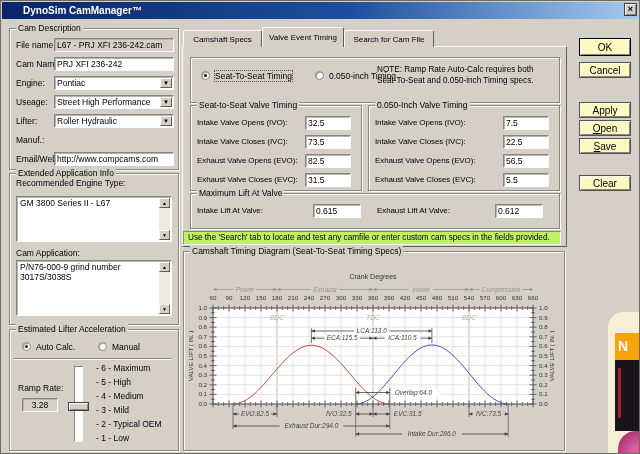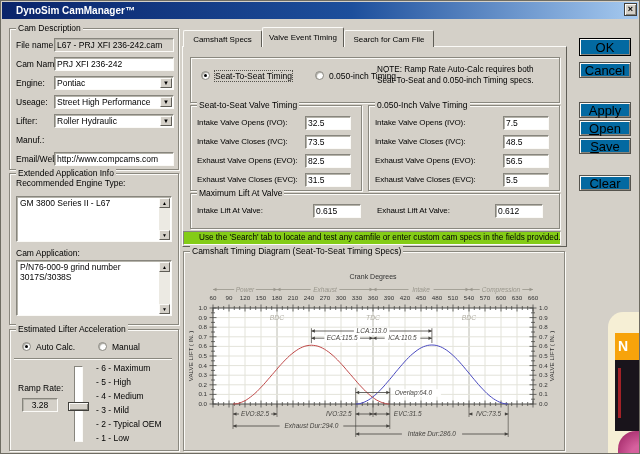--- a/index.html
+++ b/index.html
@@ -1,43 +1,43 @@
 <!DOCTYPE html>
 <html><head>
 <meta charset="utf-8">
 <style>
   html,body{margin:0;padding:0;background:#808080;}
   .win{position:relative;width:640px;height:454px;background:#d4d0c8;font-family:"Liberation Sans",sans-serif;overflow:hidden;border:1px solid #6e6c62;box-sizing:border-box;color:#000;}
-  .titlebar{position:absolute;left:1px;top:1px;right:1px;height:17px;background:linear-gradient(90deg,#0a246a 0%,#1d4f9c 55%,#a6caf0 100%);display:flex;align-items:center;padding-left:14px;box-sizing:border-box;}
+  .titlebar{position:absolute;left:1px;top:1px;right:1px;height:17px;background:linear-gradient(90deg,#0a246a 0%,#1d4f9c 55%,#a6caf0 100%);display:flex;align-items:center;padding-left:21px;box-sizing:border-box;}
   .title{color:#fff;font-weight:bold;font-size:10px;white-space:nowrap;}
   .closebtn{position:absolute;right:2px;top:2px;width:13px;height:13px;background:#d4d0c8;border:1px solid #403f3b;box-shadow:inset 1px 1px 0 #fbfaf7,inset -1px -1px 0 #87857d;font-size:9px;line-height:11px;text-align:center;font-weight:bold;box-sizing:border-box;}
   .g{position:absolute;border:1px solid #8a887f;box-shadow:inset 1px 1px 0 #fbfaf7,1px 1px 0 #fbfaf7;}
   .t{position:absolute;top:-6px;left:6px;background:#d4d0c8;padding:0 2px;font-size:8.5px;white-space:nowrap;}
   .lbl{position:absolute;font-size:8.5px;white-space:nowrap;}
   .lbl8{font-size:8px;letter-spacing:-0.1px;}
   .inp{position:absolute;height:14px;background:#fff;border:1px solid;border-color:#87857d #fbfaf7 #fbfaf7 #87857d;box-shadow:inset 1px 1px 0 #b5b3aa;font-size:8.5px;line-height:12px;padding:0 2px;white-space:nowrap;overflow:hidden;box-sizing:border-box;}
   .ro{background:#d4d0c8;}
   .arrowbtn{position:absolute;top:1px;right:1px;bottom:1px;width:12px;background:#d4d0c8;border:1px solid;border-color:#fbfaf7 #5f5d56 #5f5d56 #fbfaf7;font-size:6px;line-height:9px;text-align:center;box-sizing:border-box;}
   .ta{position:absolute;background:#fff;border:1px solid;border-color:#87857d #fbfaf7 #fbfaf7 #87857d;box-shadow:inset 1px 1px 0 #b5b3aa;font-size:8.5px;line-height:10px;padding:1px 3px;white-space:pre-line;box-sizing:border-box;overflow:hidden;}
   .sb{position:absolute;top:1px;right:1px;bottom:1px;width:11px;background:#eceae3;}
   .sba{position:absolute;left:0;width:11px;height:10px;background:#d4d0c8;border:1px solid;border-color:#fbfaf7 #5f5d56 #5f5d56 #fbfaf7;font-size:5px;text-align:center;line-height:8px;box-sizing:border-box;}
   .radio{position:absolute;width:9px;height:9px;border-radius:50%;background:#fff;border:1px solid #88867e;box-shadow:inset 1px 1px 1px #aaa8a0;box-sizing:border-box;}
   .radio.on::after{content:"";position:absolute;left:2px;top:2px;width:3px;height:3px;border-radius:50%;background:#000;}
   .focusbox{outline:1px dotted #55534d;}
   .tab{position:absolute;background:#d4d0c8;border:1px solid;border-color:#fbfaf7 #5f5d56 #5f5d56 #fbfaf7;border-bottom:none;border-radius:2px 2px 0 0;font-size:8px;display:flex;align-items:center;justify-content:center;box-sizing:border-box;z-index:1;}
   .tab.active{z-index:3;}
   .tabpage{position:absolute;background:#d4d0c8;border:1px solid;border-color:#fbfaf7 #5f5d56 #5f5d56 #fbfaf7;box-sizing:border-box;z-index:0;}
-  .btn{position:absolute;background:#0369a1;border:1px solid #55534d;box-shadow:inset 1px 1px 0 #fbfaf7,inset -1px -1px 0 #87857d;font-size:13px;display:flex;align-items:center;justify-content:center;box-sizing:border-box;text-align:center;}
+  .btn{position:absolute;background:#fef9c3;border:1px solid #55534d;box-shadow:inset 1px 1px 0 #fbfaf7,inset -1px -1px 0 #87857d;font-size:10px;display:flex;align-items:center;justify-content:center;box-sizing:border-box;text-align:center;}
   .btn-default{border:1px solid #000;}
   .btn .ul{display:block;}
   .btn .ul::first-letter{text-decoration:underline;}
   .slider-track{position:absolute;background:#fff;border:1px solid;border-color:#87857d #fbfaf7 #fbfaf7 #87857d;box-sizing:border-box;}
   .slider-thumb{position:absolute;background:#d4d0c8;border:1px solid #403f3b;box-shadow:inset 1px 1px 0 #fbfaf7,inset -1px -1px 0 #87857d;box-sizing:border-box;}
   .divider{position:absolute;border-top:1px solid #8a887f;border-bottom:1px solid #fbfaf7;}
-  .status{position:absolute;background:#84cc16;border:1px solid;border-color:#87857d #fbfaf7 #fbfaf7 #87857d;font-size:8.2px;line-height:11px;padding:0 15px;white-space:nowrap;overflow:hidden;box-sizing:border-box;}
+  .status{position:absolute;background:#bef264;border:1px solid;border-color:#87857d #fbfaf7 #fbfaf7 #87857d;font-size:8.2px;line-height:11px;padding:0 4px;white-space:nowrap;overflow:hidden;box-sizing:border-box;}
   .ad{position:absolute;left:607px;top:311px;width:33px;height:143px;background:#f6efd5;border-radius:15px 0 0 0;z-index:10;}
   .ad-orange{position:absolute;left:7px;top:21px;right:0;height:27px;background:#f7a30b;color:#fff;font-weight:bold;font-size:14px;line-height:27px;padding-left:3px;box-sizing:border-box;}
   .ad-dark{position:absolute;left:7px;top:48px;right:0;height:71px;background:#19141b;}
   .ad-red{position:absolute;left:3px;top:8px;width:3px;height:50px;background:#a32228;}
   .ad-pink{position:absolute;left:10px;top:119px;right:0;bottom:0;background:radial-gradient(circle at 100% 100%,#d6619e 30%,#a12767 90%);border-radius:18px 0 0 0;}
 </style>
 </head>
 <body>
 
 <div class="win">
@@ -126,21 +126,21 @@
     <div class="inp" style="left:114px;top:48px;width:46px">82.5</div>
     <span class="lbl lbl8" style="left:6px;top:69px">Exhaust Valve Closes (EVC):</span>
     <div class="inp" style="left:114px;top:67px;width:46px">31.5</div>
   </div>
 
   <div class="g" style="left:367px;top:104px;width:190px;height:84px">
     <span class="t">0.050-Inch Valve Timing</span>
     <span class="lbl lbl8" style="left:6px;top:12px">Intake Valve Opens (IVO):</span>
     <div class="inp" style="left:134px;top:10px;width:46px">7.5</div>
     <span class="lbl lbl8" style="left:6px;top:31px">Intake Valve Closes (IVC):</span>
-    <div class="inp" style="left:134px;top:29px;width:46px">48.5</div>
+    <div class="inp" style="left:134px;top:29px;width:46px">22.5</div>
     <span class="lbl lbl8" style="left:6px;top:50px">Exhaust Valve Opens (EVO):</span>
     <div class="inp" style="left:134px;top:48px;width:46px">56.5</div>
     <span class="lbl lbl8" style="left:6px;top:69px">Exhaust Valve Closes (EVC):</span>
     <div class="inp" style="left:134px;top:67px;width:46px">5.5</div>
   </div>
 
   <div class="g" style="left:189px;top:192px;width:368px;height:34px">
     <span class="t">Maximum Lift At Valve</span>
     <span class="lbl lbl8" style="left:6px;top:12px">Intake Lift At Valve:</span>
     <div class="inp" style="left:122px;top:10px;width:48px">0.615</div>

